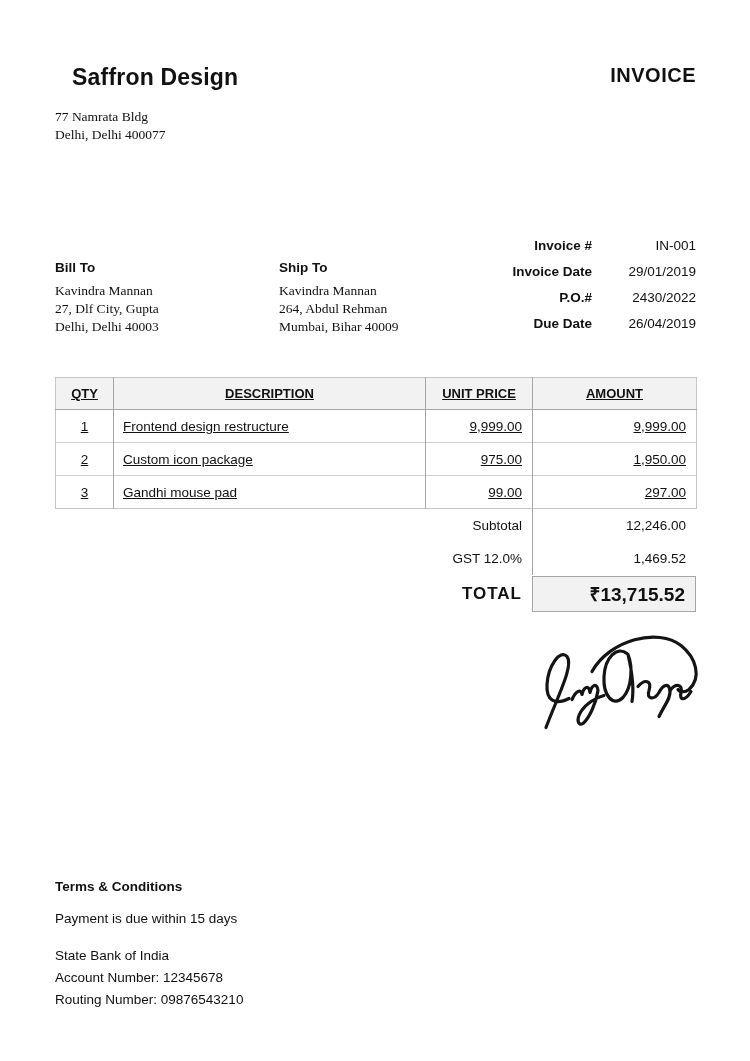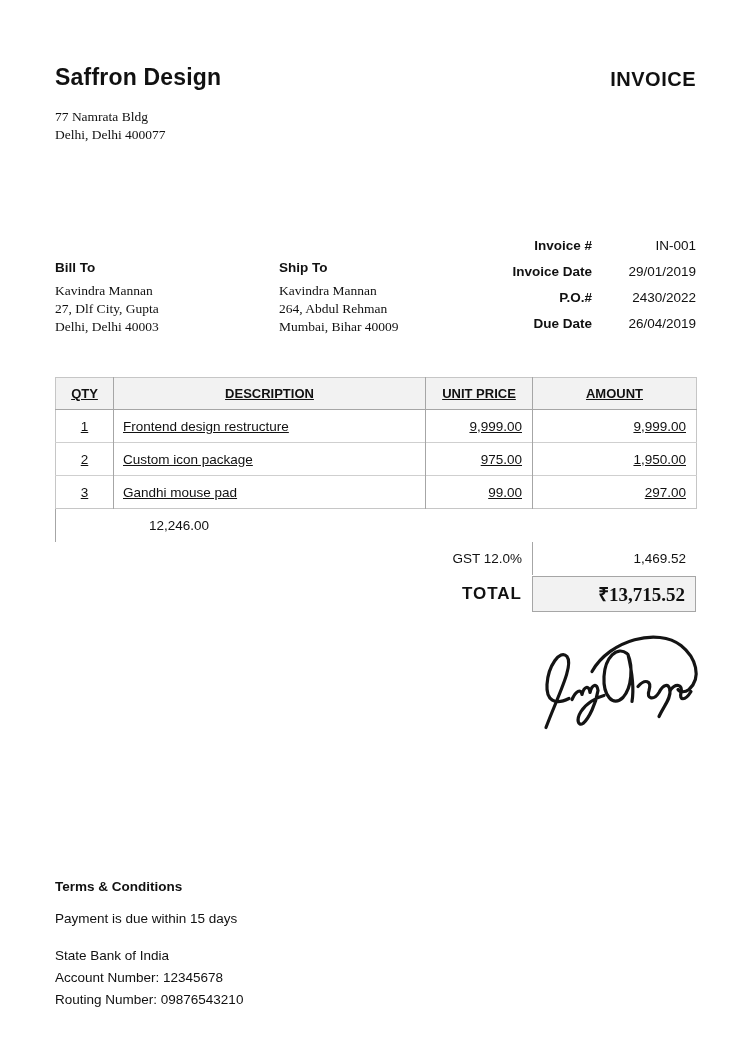--- a/index.html
+++ b/index.html
@@ -12,22 +12,22 @@
     position:relative;
     width:750px;
     height:1061px;
     background:#ffffff;
     margin:0 auto;
     overflow:hidden;
   }
 
   
   .brand-row {
-    position:absolute; top:64px; left:55px; right:54px;
-    display:flex; justify-content:space-between; align-items:flex-end;
+    position:absolute; top:64px; left:72px; right:54px;
+    display:flex; justify-content:space-between; align-items:flex-start;
   }
   .company-name { font-size:23px; font-weight:bold; letter-spacing:0.2px; }
   .doc-title   { font-size:20px; font-weight:bold; letter-spacing:0.5px; }
 
   .company-address {
     position:absolute; top:108px; left:55px;
     font-size:13.5px; line-height:18px;
   }
 
   
@@ -86,21 +86,21 @@
   }
   .total-final-row { display:flex; align-items:stretch; height:36px; margin-top:1px; }
   .total-final-label {
     flex:1; display:flex; align-items:center; justify-content:flex-end;
     padding-right:10px; font-size:17px; font-weight:bold; letter-spacing:1px;
   }
   .total-final-value {
     width:164px; border:1px solid #a6a6a6; background:#f2f2f2;
     display:flex; align-items:center; justify-content:flex-end;
     padding-right:10px; font-size:19px; font-weight:bold;
-    font-family:Liberation Serif, serif;
+    font-family:Liberation Sans, sans-serif;
   }
 
   
   .signature { position:absolute; top:628px; right:48px; width:170px; height:108px; }
   .signature svg { display:block; width:170px; height:108px; }
 
   
   .footer { position:absolute; top:878px; left:55px; font-size:13.5px; line-height:18px; }
   .terms-heading { font-weight:bold; margin-bottom:14px; }
   .bank-block { margin-top:17px; }
@@ -187,20 +187,21 @@
         <tr>
           <td class="cell-qty">3</td>
           <td class="cell-desc">Gandhi mouse pad</td>
           <td class="cell-unit">99.00</td>
           <td class="cell-amt">297.00</td>
         </tr>
       </tbody>
     </table>
 
     <div class="totals-row">
+      <div class="totals-label">Subtotal</div>
       <div class="totals-value">12,246.00</div>
     </div>
     <div class="totals-row">
       <div class="totals-label">GST 12.0%</div>
       <div class="totals-value">1,469.52</div>
     </div>
     <div class="total-final-row">
       <div class="total-final-label">TOTAL</div>
       <div class="total-final-value">₹13,715.52</div>
     </div>

